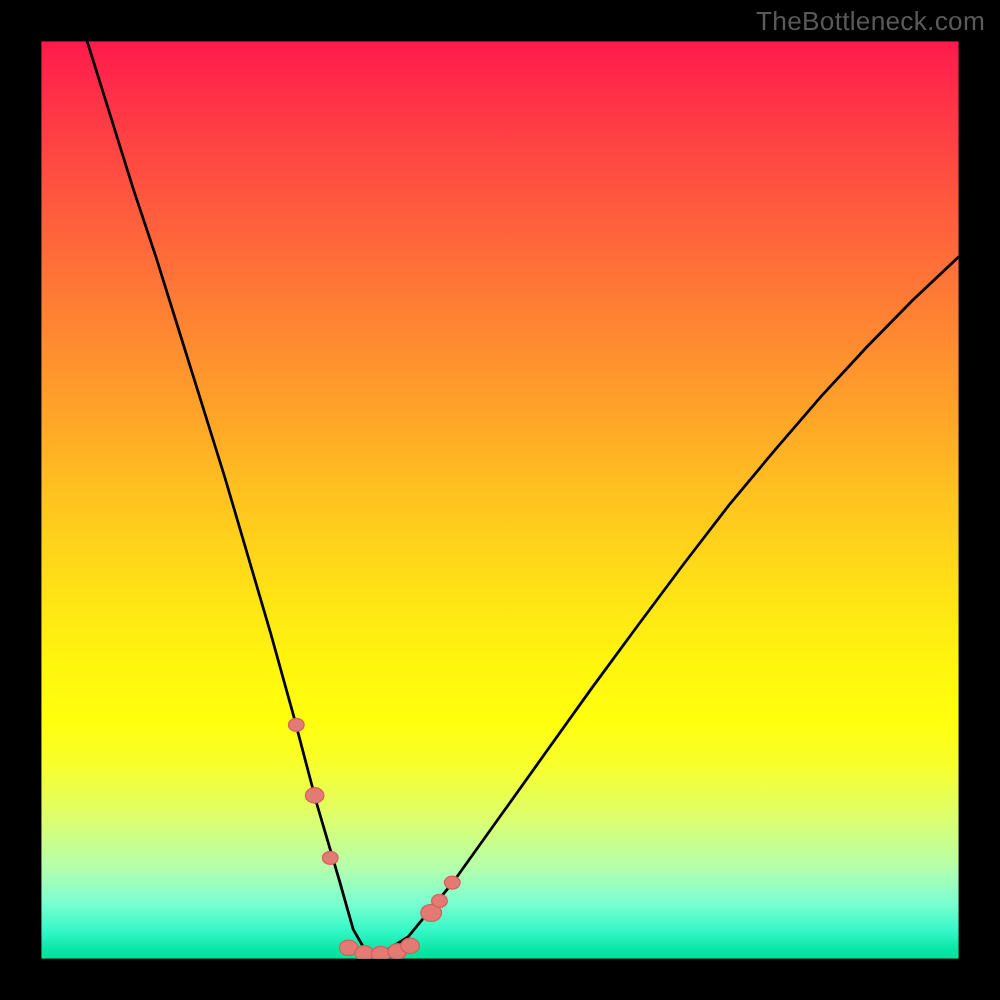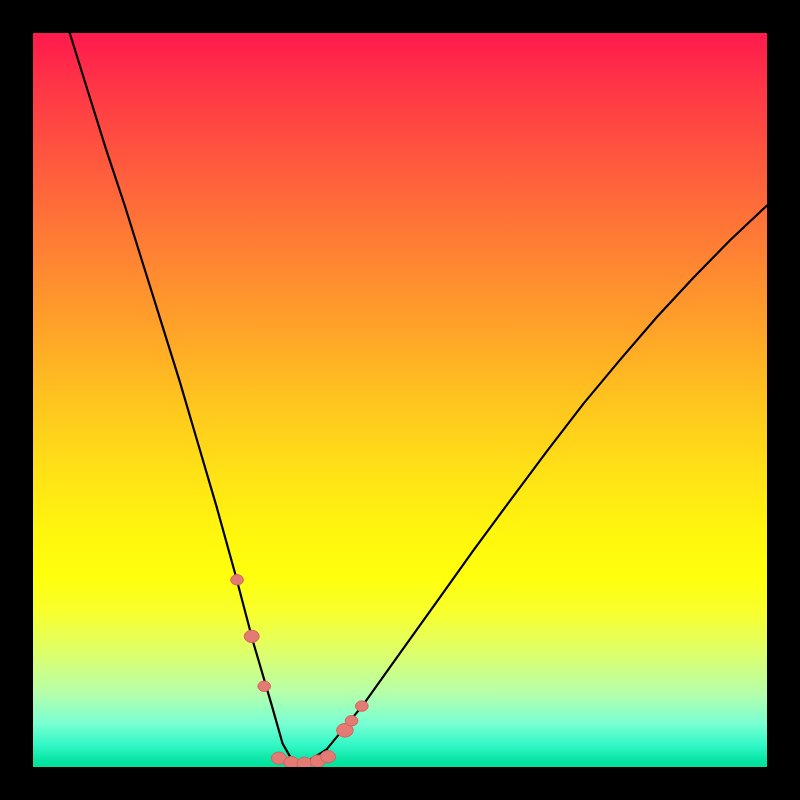--- a/index.html
+++ b/index.html
@@ -81,13 +81,14 @@
           <ellipse cx="258.37" cy="729.60" rx="7.47" ry="6.17" fill="#e37b74" stroke="#d4615c" stroke-width="1"></ellipse>
           <ellipse cx="271.58" cy="730.33" rx="7.47" ry="6.17" fill="#e37b74" stroke="#d4615c" stroke-width="1"></ellipse>
           <ellipse cx="284.79" cy="728.13" rx="7.47" ry="6.17" fill="#e37b74" stroke="#d4615c" stroke-width="1"></ellipse>
           <ellipse cx="295.07" cy="723.72" rx="7.47" ry="6.17" fill="#e37b74" stroke="#d4615c" stroke-width="1"></ellipse>
           <ellipse cx="311.95" cy="697.30" rx="8.28" ry="6.84" fill="#e37b74" stroke="#d4615c" stroke-width="1"></ellipse>
           <ellipse cx="318.56" cy="687.76" rx="6.32" ry="5.22" fill="#e37b74" stroke="#d4615c" stroke-width="1"></ellipse>
           <ellipse cx="328.83" cy="673.08" rx="6.32" ry="5.22" fill="#e37b74" stroke="#d4615c" stroke-width="1"></ellipse>
         </g>
     </svg>
   </div>
+  <div class="attribution">TheBottleneck.com</div>
 </div>
 
 </body></html>

